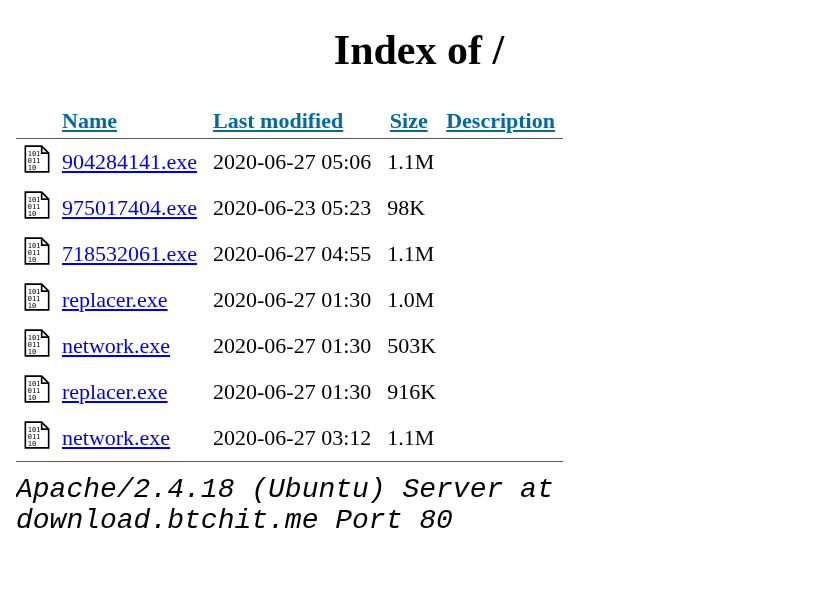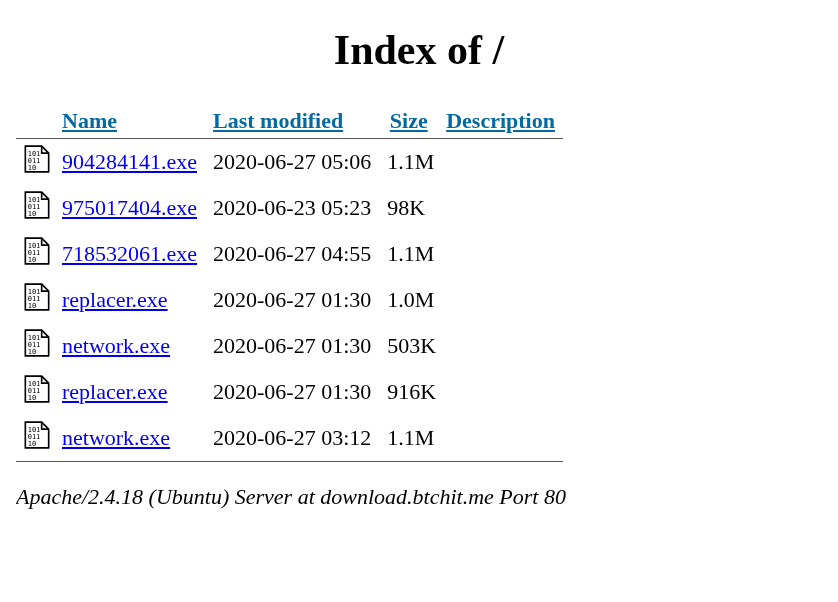--- a/index.html
+++ b/index.html
@@ -46,22 +46,23 @@
   }
   .size-col {
     padding-right: 2px;
   }
   th.size-col-h {
     text-align: center;
     margin-top: 28px;
   }
   address {
     font-style: italic;
-    font-size: 22px;
-    margin-top: 22px;
+    font-size: 28px;
+    margin-top: 12px;
+    font-family: Liberation Mono, monospace;
   }
   .icon {
     width: 26px;
     height: 28px;
     display: inline-block;
   }
   td.icon-cell {
     padding-right: 4px;
   }
 </style>

